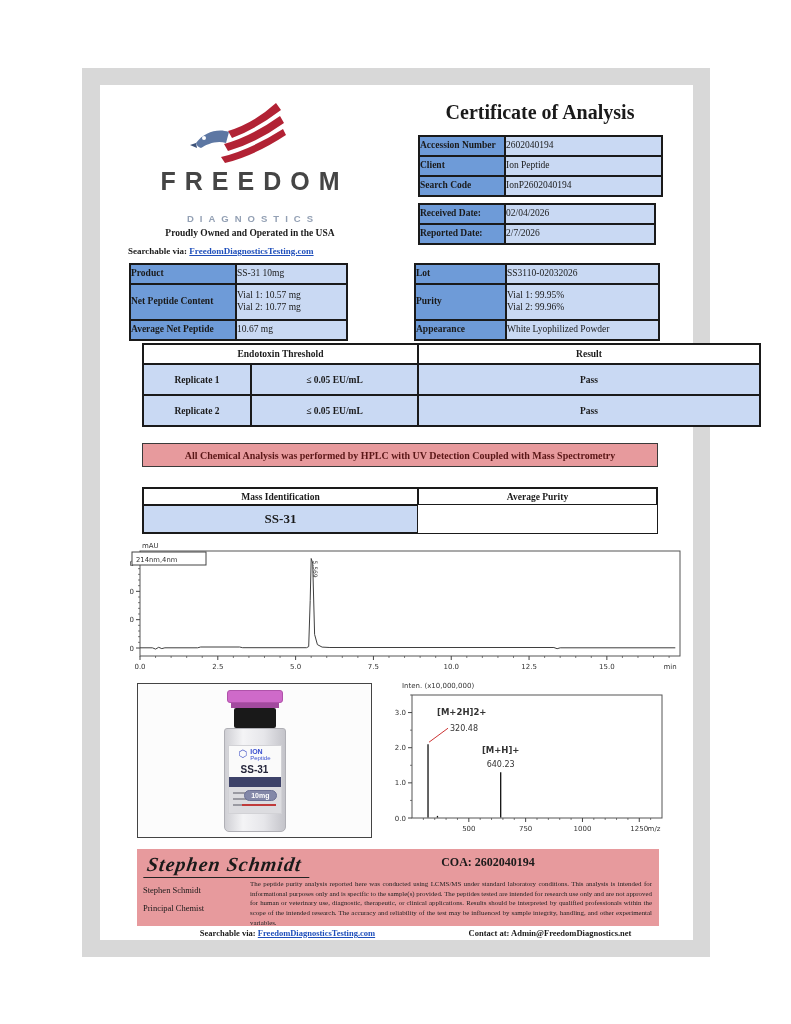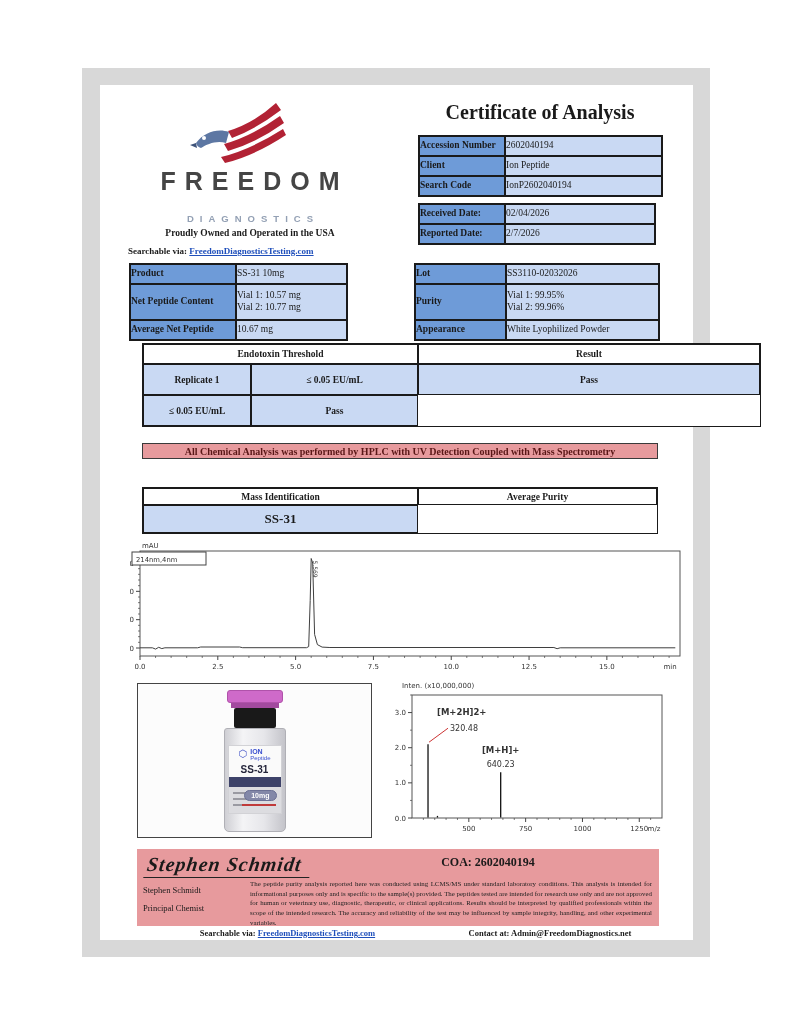--- a/index.html
+++ b/index.html
@@ -124,25 +124,26 @@
     <div class="kl">Appearance</div>
     <div class="kv">White Lyophilized Powder</div>
   </div>
 
   <div class="kvt" style="left:42px;top:258px;width:619px;grid-template-columns:108px 167px 1fr;grid-template-rows:20px 31px 31px;background:#fff">
     <div class="ec ehdr" style="grid-column:1/3">Endotoxin Threshold</div>
     <div class="ec ehdr">Result</div>
     <div class="ec">Replicate 1</div>
     <div class="ec">≤ 0.05 EU/mL</div>
     <div class="ec">Pass</div>
+    <div class="ec">Replicate 2</div>
     <div class="ec">≤ 0.05 EU/mL</div>
     <div class="ec">Pass</div>
   </div>
 
-  <div class="banner" style="left:42px;top:358px;width:516px;height:16px">All Chemical Analysis was performed by HPLC with UV Detection Coupled with Mass Spectrometry</div>
+  <div class="banner" style="left:42px;top:358px;width:516px;height:24px">All Chemical Analysis was performed by HPLC with UV Detection Coupled with Mass Spectrometry</div>
 
   <div class="kvt" style="left:42px;top:402px;width:516px;grid-template-columns:275px 1fr;grid-template-rows:17px 28px;background:#fff">
     <div class="ec ehdr">Mass Identification</div>
     <div class="ec ehdr">Average Purity</div>
     <div class="ec bigcell">SS-31</div>
   </div>
 
   <svg class="abs" style="left:30px;top:456px" width="560" height="135" viewBox="0 0 560 135">
       <rect x="10" y="10" width="540" height="105" fill="none" stroke="#555" stroke-width="1"></rect>
       <line x1="6" y1="107" x2="10" y2="107" stroke="#444" stroke-width="1"></line>

